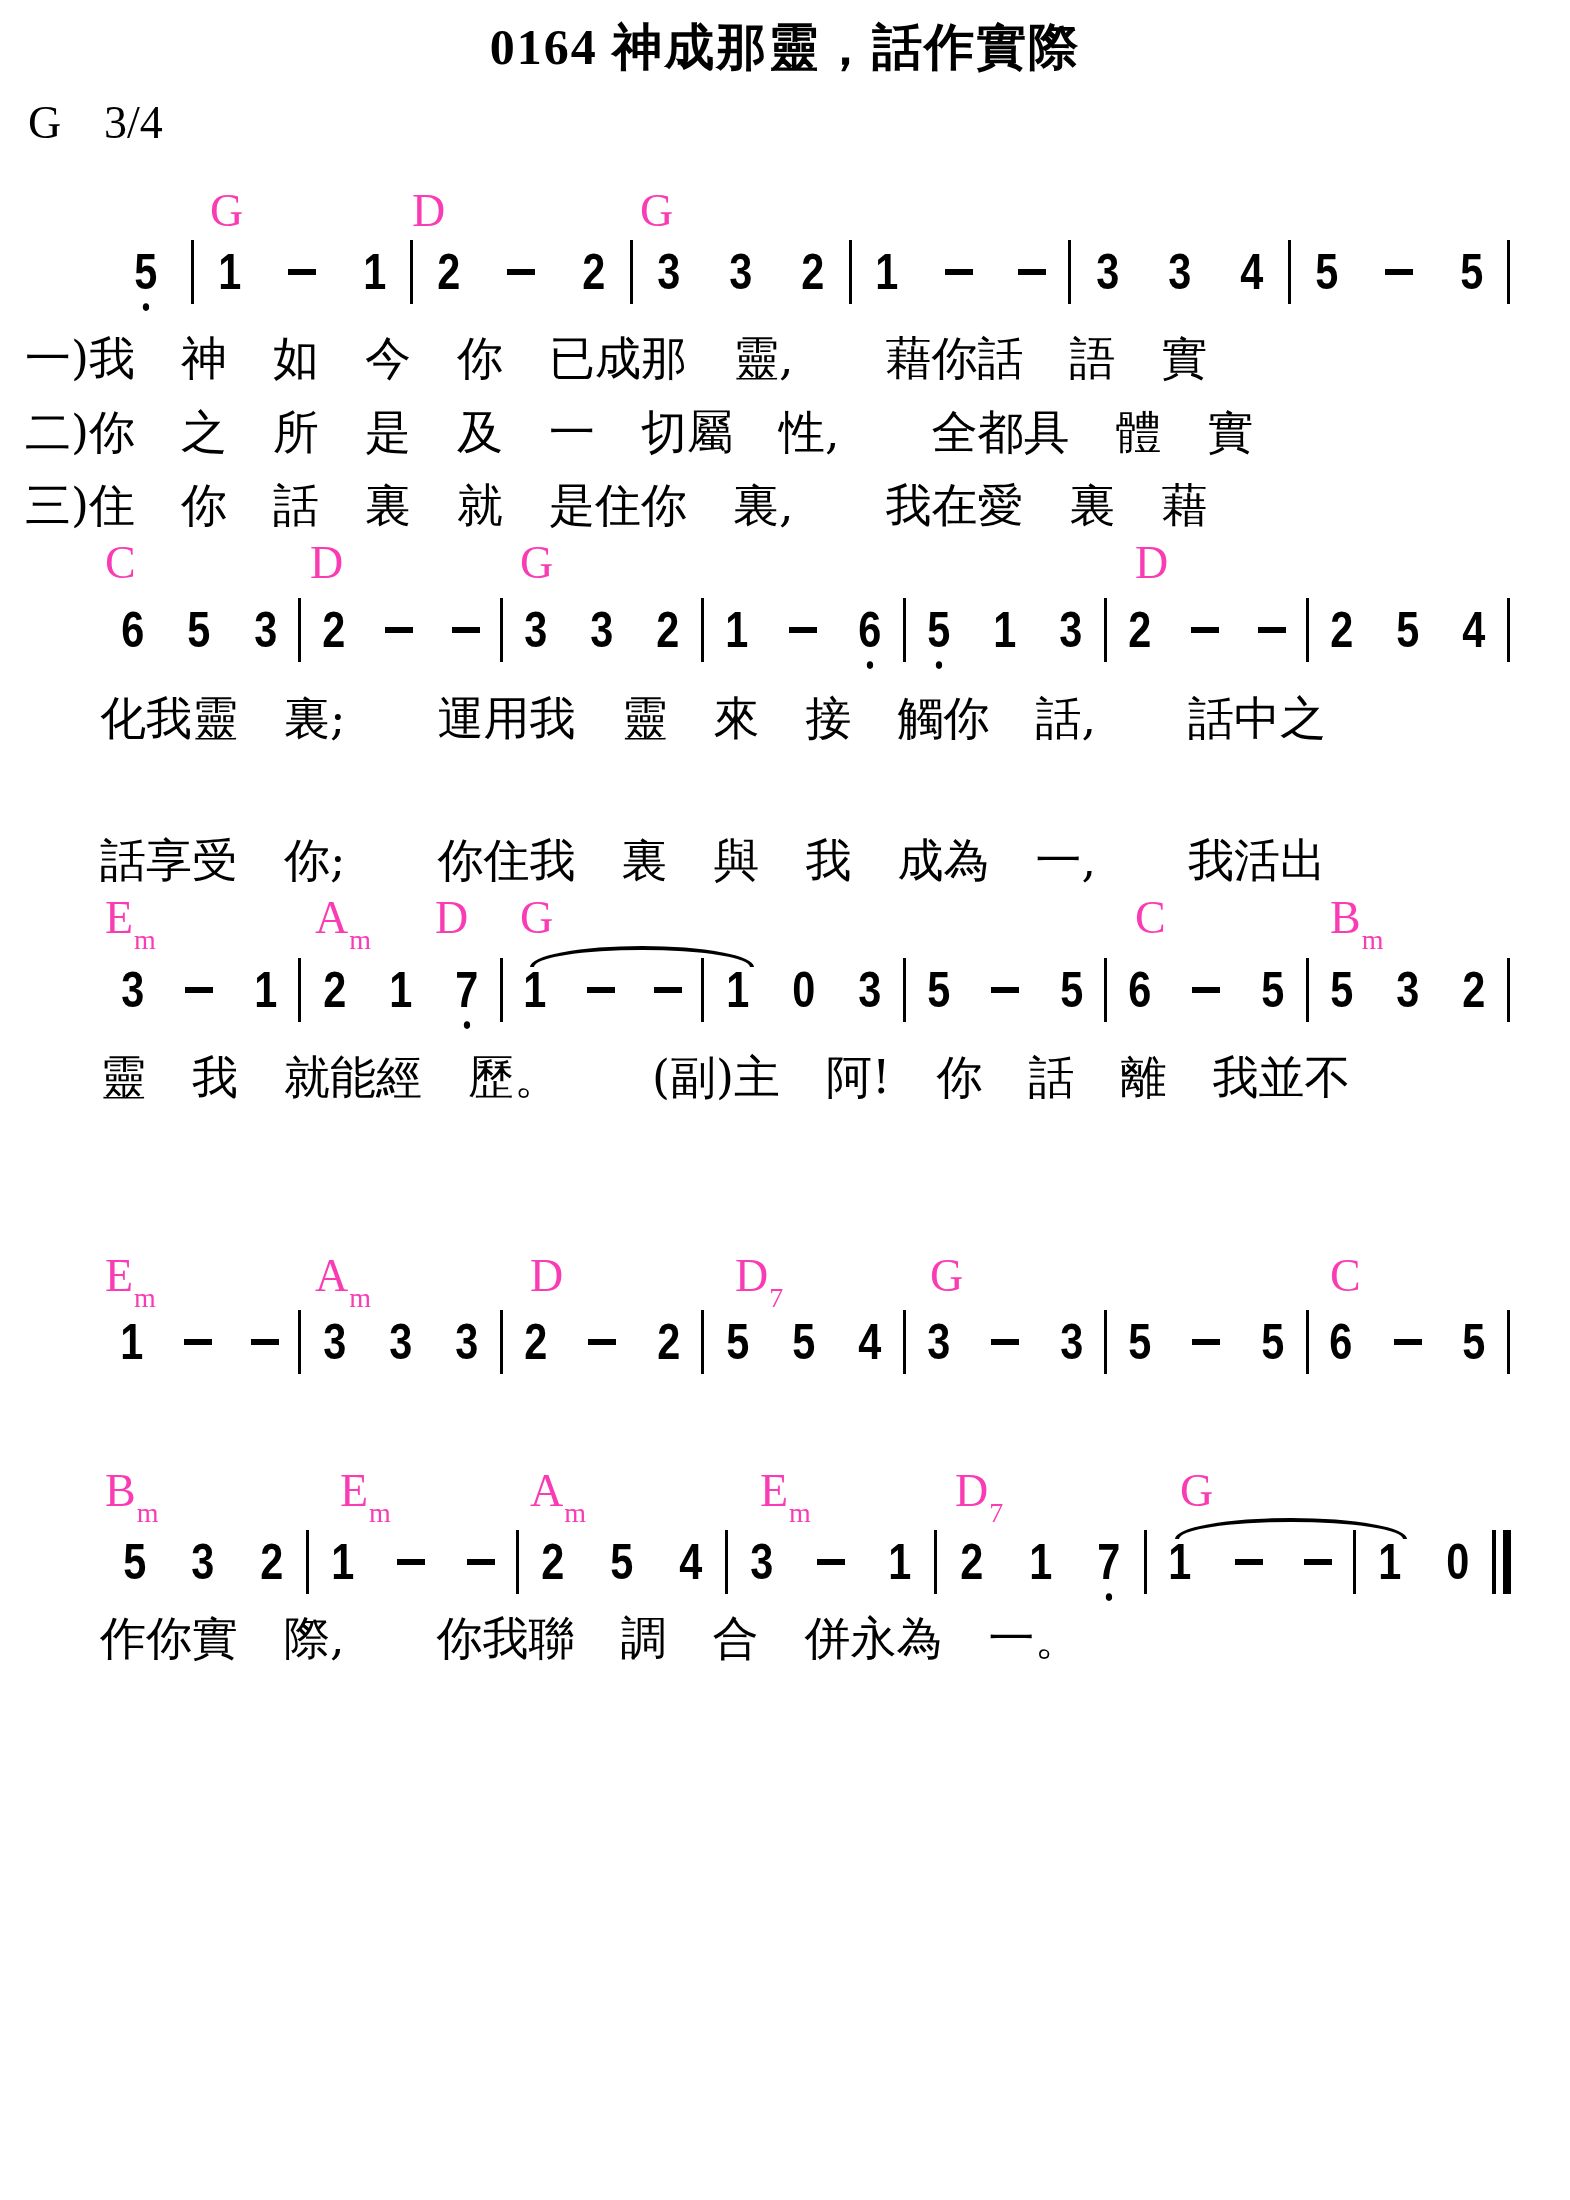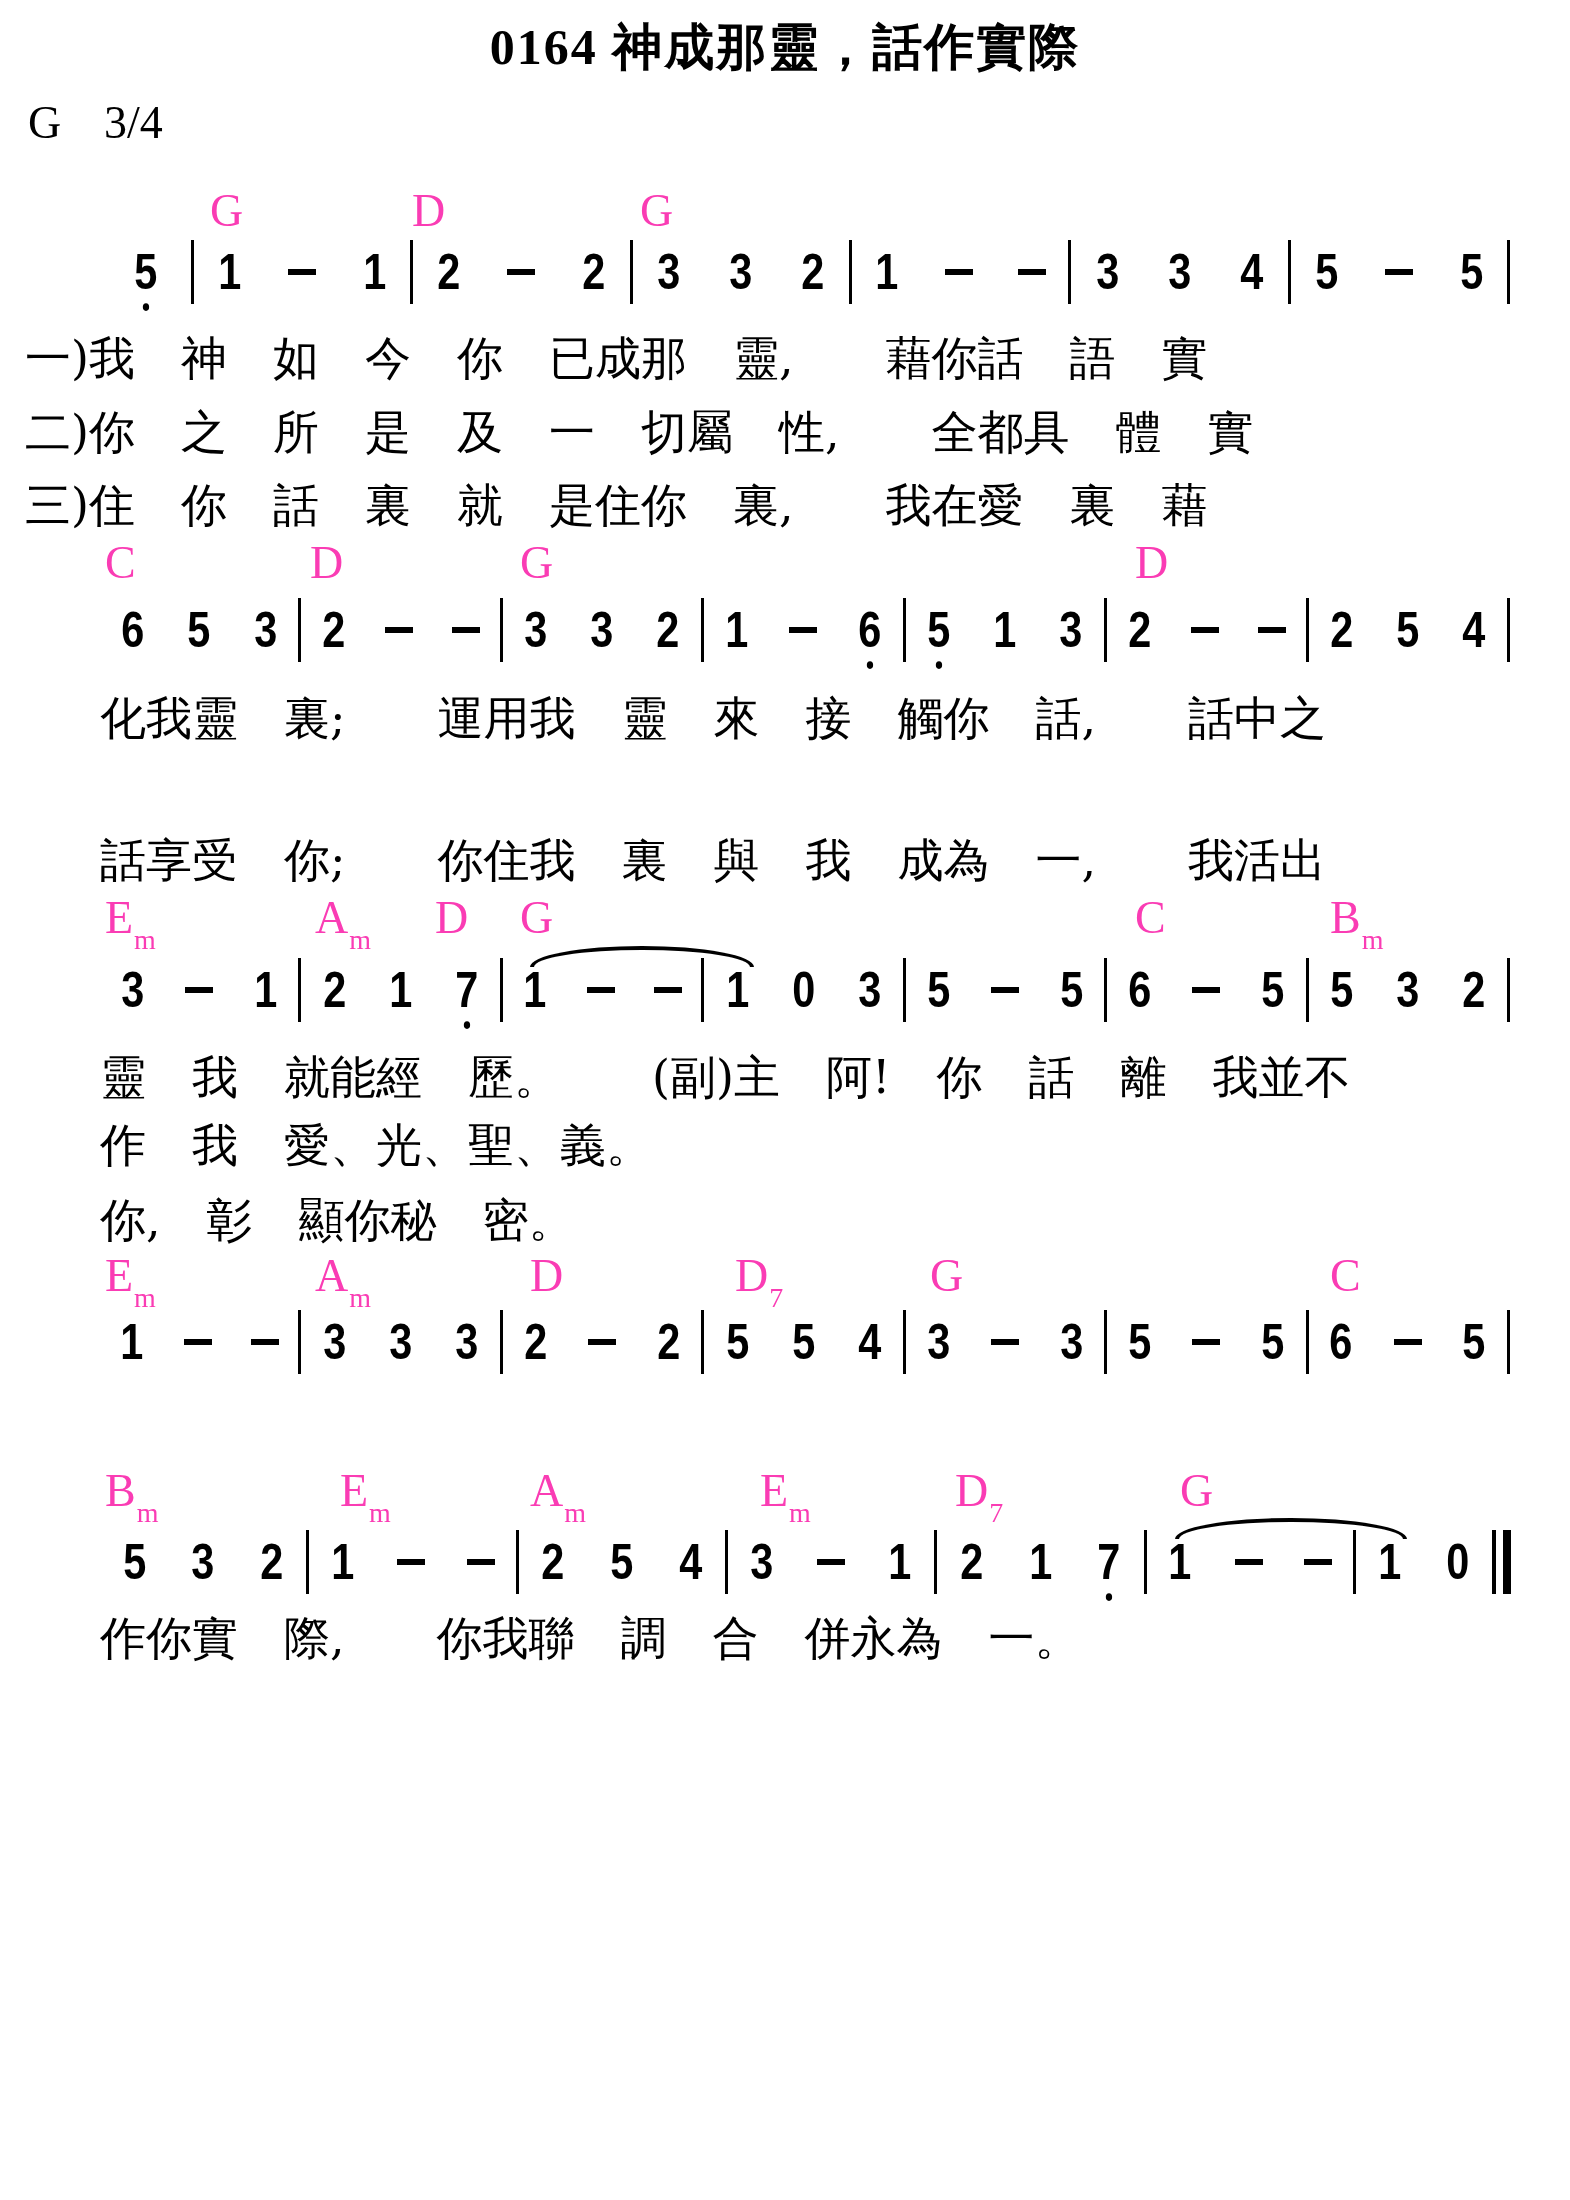--- a/index.html
+++ b/index.html
@@ -197,22 +197,20 @@
       <div class="bar"></div>
       <div class="measure" style="flex: 1 1 0px;">
         <div class="note">5</div>
         <div class="note">3</div>
         <div class="note">2</div>
       </div>
       <div class="bar"></div>
     </div>
     <div class="tie" style="left: 530.109px; width: 216.219px; top: 946px;"></div>
     <div class="lyric" style="left: 100px; top: 1052px;">靈　我　就能經　歷。　　(副)主　阿!　你　話　離　我並不</div>
-    <div class="lyric" style="left: 100px; top: 1120px;">作　我　愛、光、聖、義。</div>
-    <div class="lyric" style="left: 100px; top: 1195px;">你,　彰　顯你秘　密。</div>
     <div class="chord" style="left: 105px; top: 1253px;">E<sub>m</sub></div>
     <div class="chord" style="left: 315px; top: 1253px;">A<sub>m</sub></div>
     <div class="chord" style="left: 530px; top: 1253px;">D</div>
     <div class="chord" style="left: 735px; top: 1253px;">D<sub>7</sub></div>
     <div class="chord" style="left: 930px; top: 1253px;">G</div>
     <div class="chord" style="left: 1330px; top: 1253px;">C</div>
     <div class="notation-line" style="top: 1310px;">
       <div class="measure" style="flex: 1 1 0px;">
         <div class="note">1</div>
         <div class="dash"></div>

